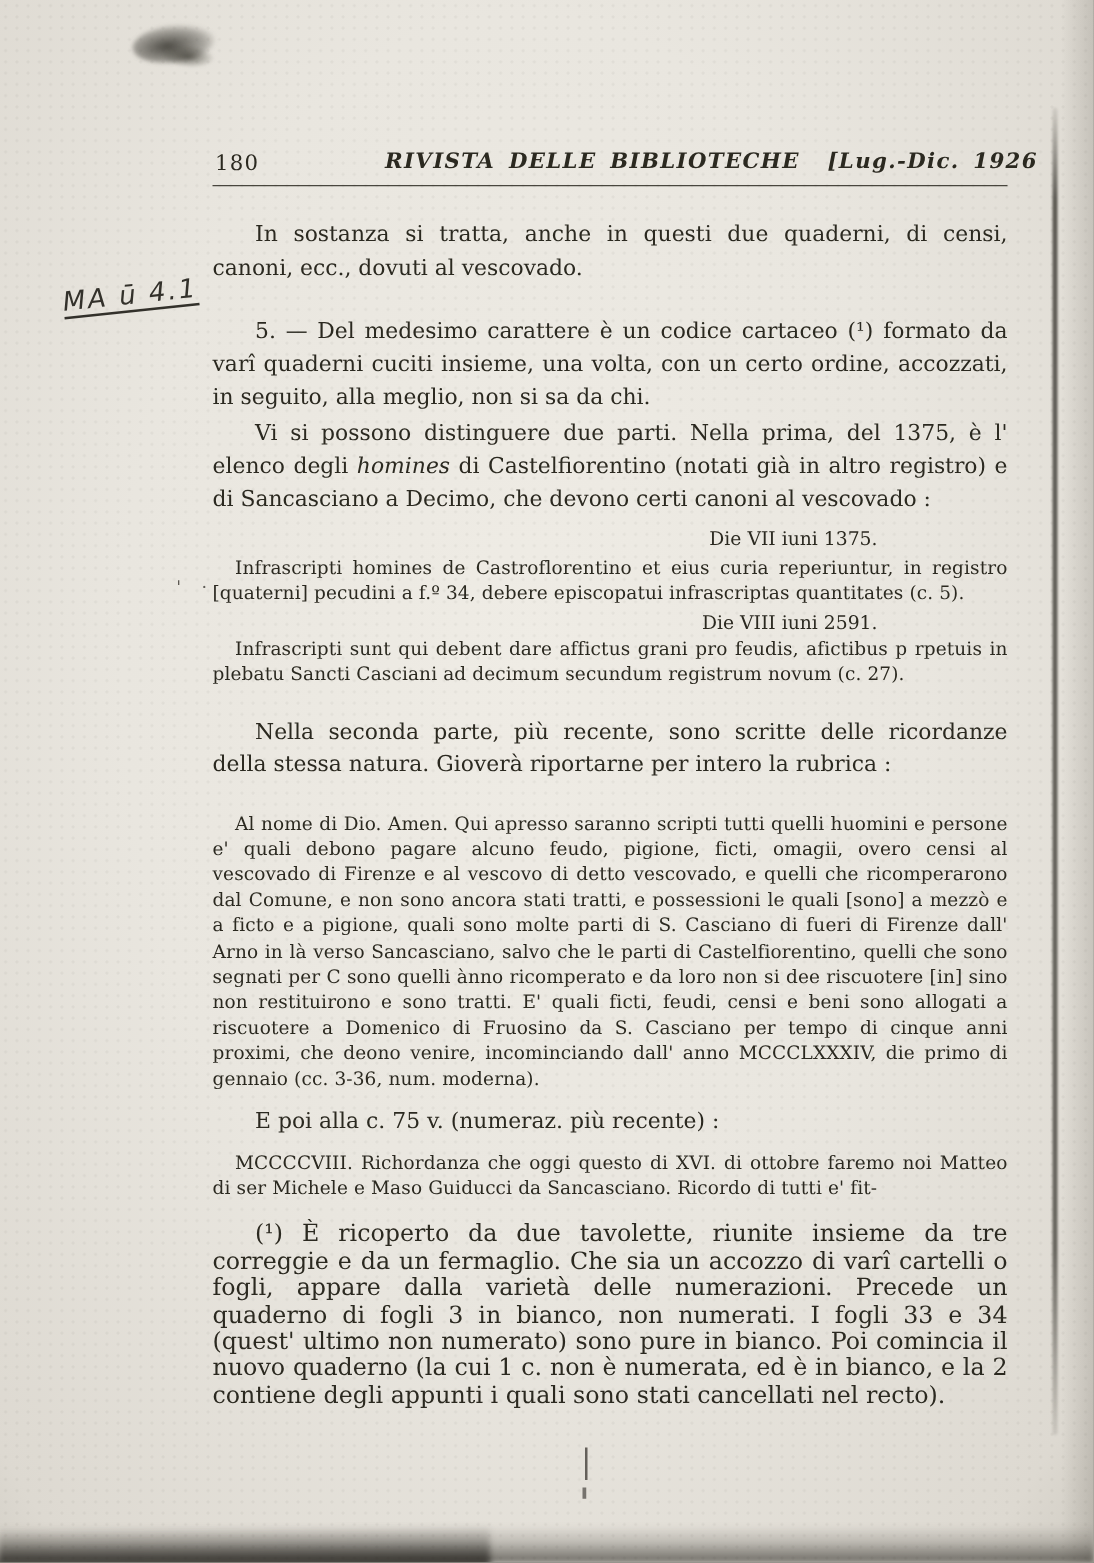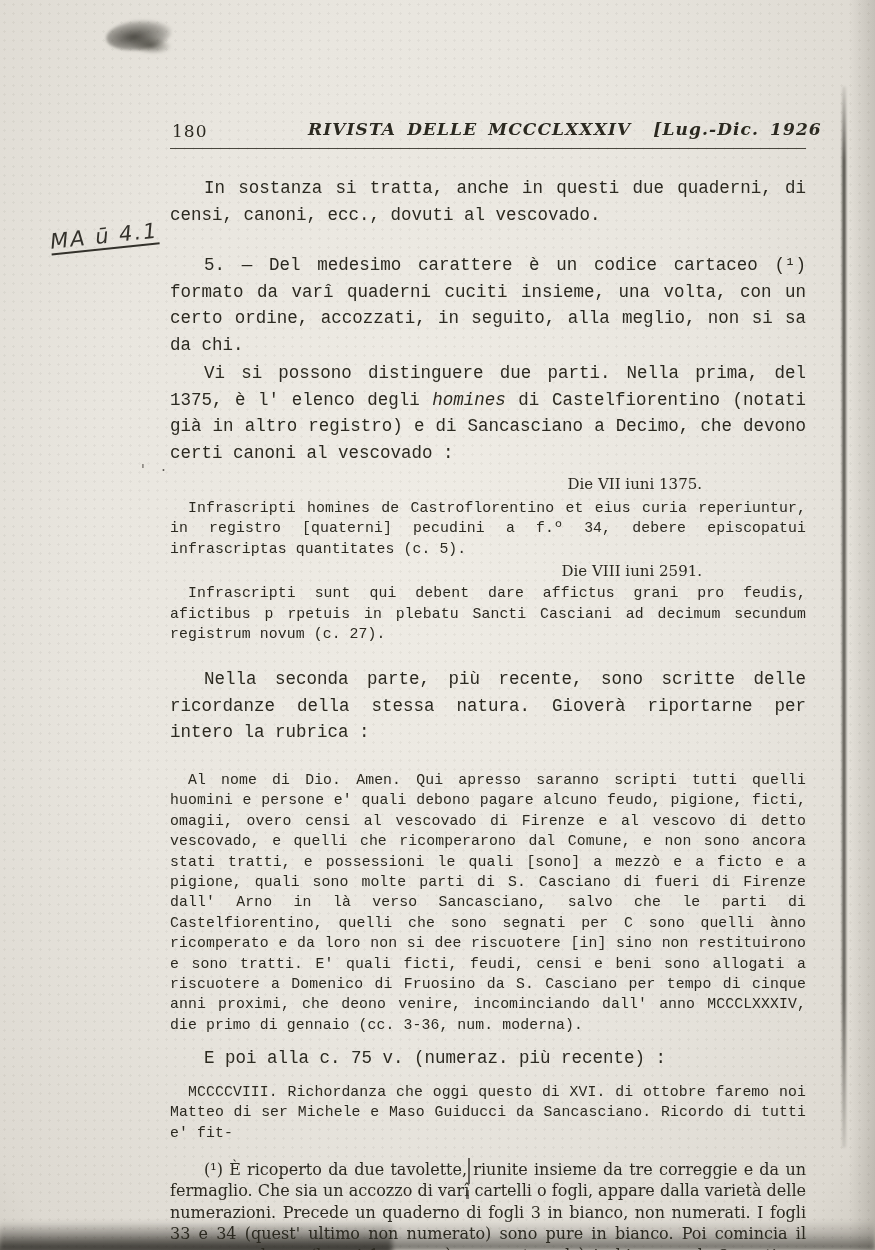--- a/index.html
+++ b/index.html
@@ -77,21 +77,21 @@
   .content { position:absolute; left:170px; top:94px; width:636px; }
   .header { position:relative; height:26px;margin-top:25px; }
   .pagenum { position:absolute; left:2px; top:2px; font-size:17px; letter-spacing:1px; }
   .title {
     position:absolute; left:138px; top:0; white-space:nowrap;
     font-style: italic; font-weight: 700;
     font-size: 17px; letter-spacing: 1.1px; word-spacing: 4px;
   }
   .rule { border-top: 1.6px solid rgba(45,42,34,0.85); margin-top: 3px; }
 
-  p { margin:0;font-family:Liberation Mono, monospace; }
+  p { margin:0; }
   .para {
     font-size: 17.5px; line-height: 26.5px;
     text-align: justify; text-indent: 34px;
   }
   .p1 { margin-top: 26px; }
   .p2 { margin-top: 24px; }
   .p3 { margin-top: 2px; }
   .p4 { margin-top: 22px; }
   .p5 { margin-top: 10px; }
 
@@ -108,21 +108,21 @@
     text-align: justify; text-indent: 18px;
     letter-spacing: 0.1px;
   }
   .q1 { margin-top: 4px; }
   .q2 { margin-top: 2px; }
   .q3 { margin-top: 24px; }
   .q4 { margin-top: 10px; }
 
   .footnote {
     margin-top: 16px;
-    font-size: 16px; line-height: 21.4px;
+    font-size: 19px; line-height: 21.4px;
     text-align: justify; text-indent: 34px;
   }
   i { font-style: italic; margin-top: 12px; }
 </style>
 </head>
 <body>
 
 <div class="page">
   <div class="grain"></div>
 
@@ -135,21 +135,21 @@
   <div class="stray-tick"></div>
   <div class="stray-dot"></div>
   <div class="stray-apostrophe">' ·</div>
 
   <div class="margin-note">MA ū 4.1</div>
 
   <div class="content">
 
     <div class="header">
       <span class="pagenum">180</span>
-      <span class="title"><span>RIVISTA DELLE MCCCLXXXIV</span>&nbsp;&nbsp;<span>[Lug.-Dic. 1926</span></span>
+      <span class="title"><span>RIVISTA DELLE BIBLIOTECHE</span>&nbsp;&nbsp;<span>[Lug.-Dic. 1926</span></span>
     </div>
     <div class="rule"></div>
 
     <p class="para p1">In sostanza si tratta, anche in questi due quaderni, di censi, canoni, ecc., dovuti al vescovado.</p>
 
     <p class="para p2">5. — Del medesimo carattere è un codice cartaceo (¹) formato da varî quaderni cuciti insieme, una volta, con un certo ordine, accozzati, in seguito, alla meglio, non si sa da chi.</p>
 
     <p class="para p3"><span>Vi si possono distinguere due parti. Nella prima, del 1375, è l' elenco degli </span><i>homines</i><span> di Castelfiorentino (notati già in altro registro) e di Sancasciano a Decimo, che devono certi canoni al vescovado :</span></p>
 
     <div class="date-line d1">Die VII iuni 1375.</div>

